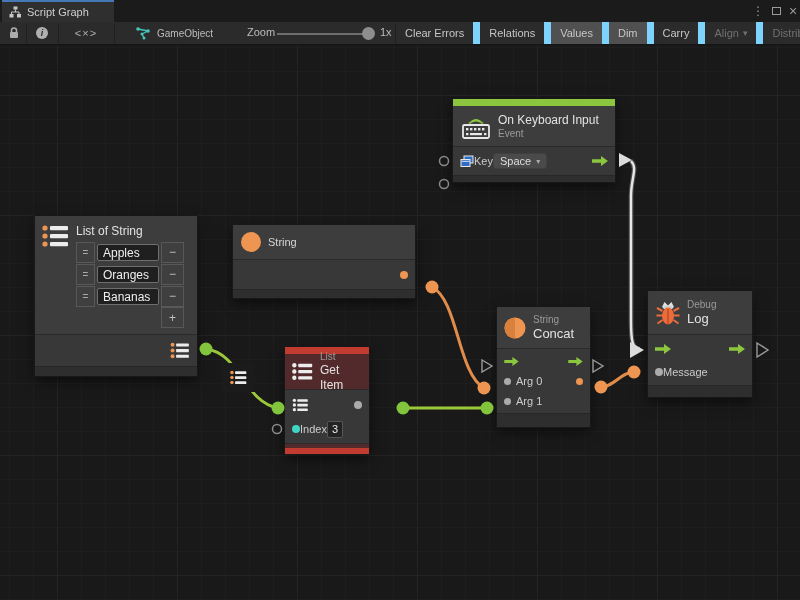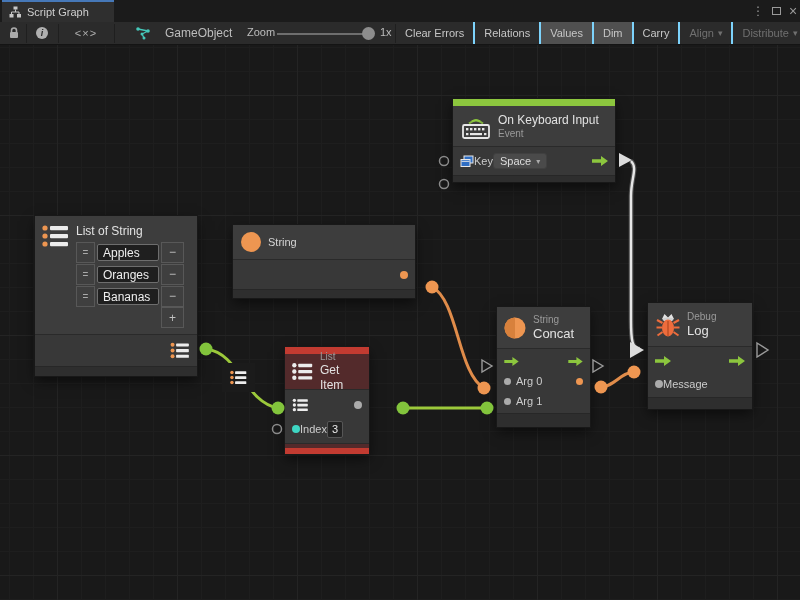--- a/index.html
+++ b/index.html
@@ -21,28 +21,28 @@
 
   
   #toolbar { position:absolute; top:22px; left:0; width:800px; height:23px; background:#2b2b2b;
              border-bottom:1px solid #141414; overflow:hidden; }
   .tb-div { position:absolute; top:2px; height:19px; width:1px; background:#1f1f1f; }
   .tb-icon-btn { position:absolute; top:0; height:22px; display:flex; align-items:center; justify-content:center; }
   #info-circle { width:12px; height:12px; border-radius:50%; background:#b0b0b0; color:#2b2b2b;
                  font-size:9px; font-weight:bold; text-align:center; line-height:12px; font-style:italic; }
   #code-glyph { color:#b0b0b0; font-size:11px; letter-spacing:1px; }
   #go-group { position:absolute; left:136px; top:0; height:22px; display:flex; align-items:center; gap:6px; }
-  #go-label { font-size:12px; color:#bdbdbd;margin-left:8px; }
+  #go-label { font-size:10px; color:#bdbdbd; }
   #zoom-label { position:absolute; left:247px; top:4px; font-size:11px; color:#bdbdbd; }
   #zoom-track { position:absolute; left:277px; top:11px; width:88px; height:2px; background:#6e6e6e; }
   #zoom-handle { position:absolute; left:362px; top:5px; width:13px; height:13px; border-radius:50%; background:#8d8d8d; }
   #zoom-value { position:absolute; left:380px; top:4px; font-size:11px; color:#bdbdbd; }
   #tb-buttons { position:absolute; left:396px; top:0; height:22px; display:flex; align-items:stretch; }
   .tb-btn { font-size:11px; color:#c6c6c6; padding:0 9px; display:flex; align-items:center; gap:4px;
-            border-right:2px solid #7dd3fc; white-space:nowrap; background:#2b2b2b; }
+            border-right:7px solid #7dd3fc; white-space:nowrap; background:#2b2b2b; }
   .tb-btn.pressed { background:#505050; }
   .tb-btn.disabled { color:#707070; }
   .tb-btn.dropdown::after { content:"▾"; font-size:9px; color:inherit; }
 
   
   #canvas { position:absolute; top:45px; left:0; width:800px; height:555px; background-color:#191919;
     background-image:
       linear-gradient(#242424 1px, transparent 1px),
       linear-gradient(90deg, #242424 1px, transparent 1px),
       linear-gradient(#1e1e1e 1px, transparent 1px),
@@ -106,21 +106,21 @@
   .idx-field { background:#232323; border:1px solid #565656; border-radius:2px; color:#e8e8e8;
                font-size:11px; padding:0 4px; line-height:15px; }
 
   
   #node-concat { left:497px; top:307px; width:93px; }
   #node-concat .n-header { padding:7px 7px; }
   #node-concat .n-row { height:20px; gap:5px; }
   #node-concat .n-footer { height:14px; }
 
   
-  #node-log { left:648px; top:291px; width:104px;margin-top:12px; }
+  #node-log { left:648px; top:291px; width:104px; }
   #node-log .n-header { padding:8px 8px; }
   #node-log .n-row.trig { height:24px; }
   #node-log .n-row.msg { height:22px; }
   #node-log .n-footer { height:12px; }
 
   
   #wire-value-tip { position:absolute; left:403px; top:328px; height:21px; background:#1b1b1b;
                     display:flex; align-items:center; gap:5px; padding:0 6px; z-index:3; max-width:95px; }
   #wire-value-tip .tip-text { font-size:9px; color:#cccccc; white-space:nowrap; }
   #wire-value-tip .dot-orange { width:7px; height:7px; }

